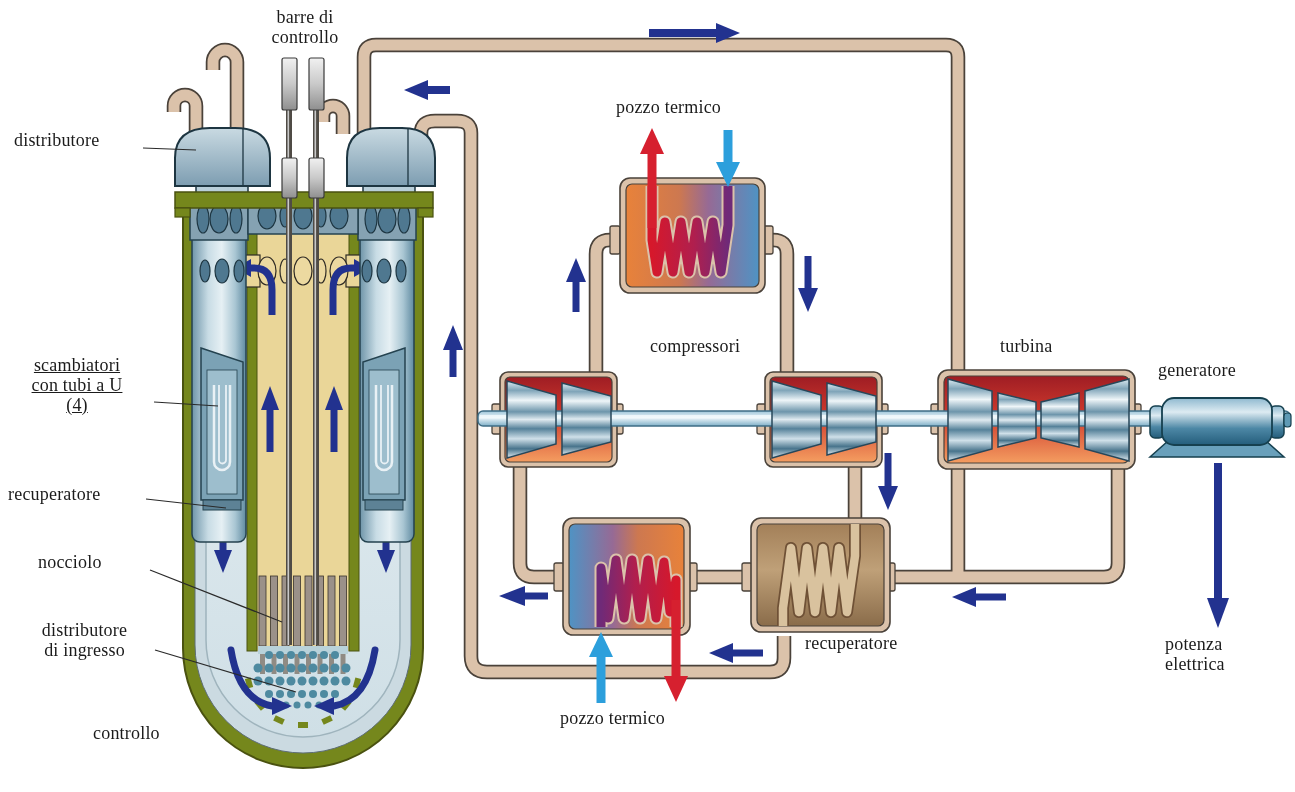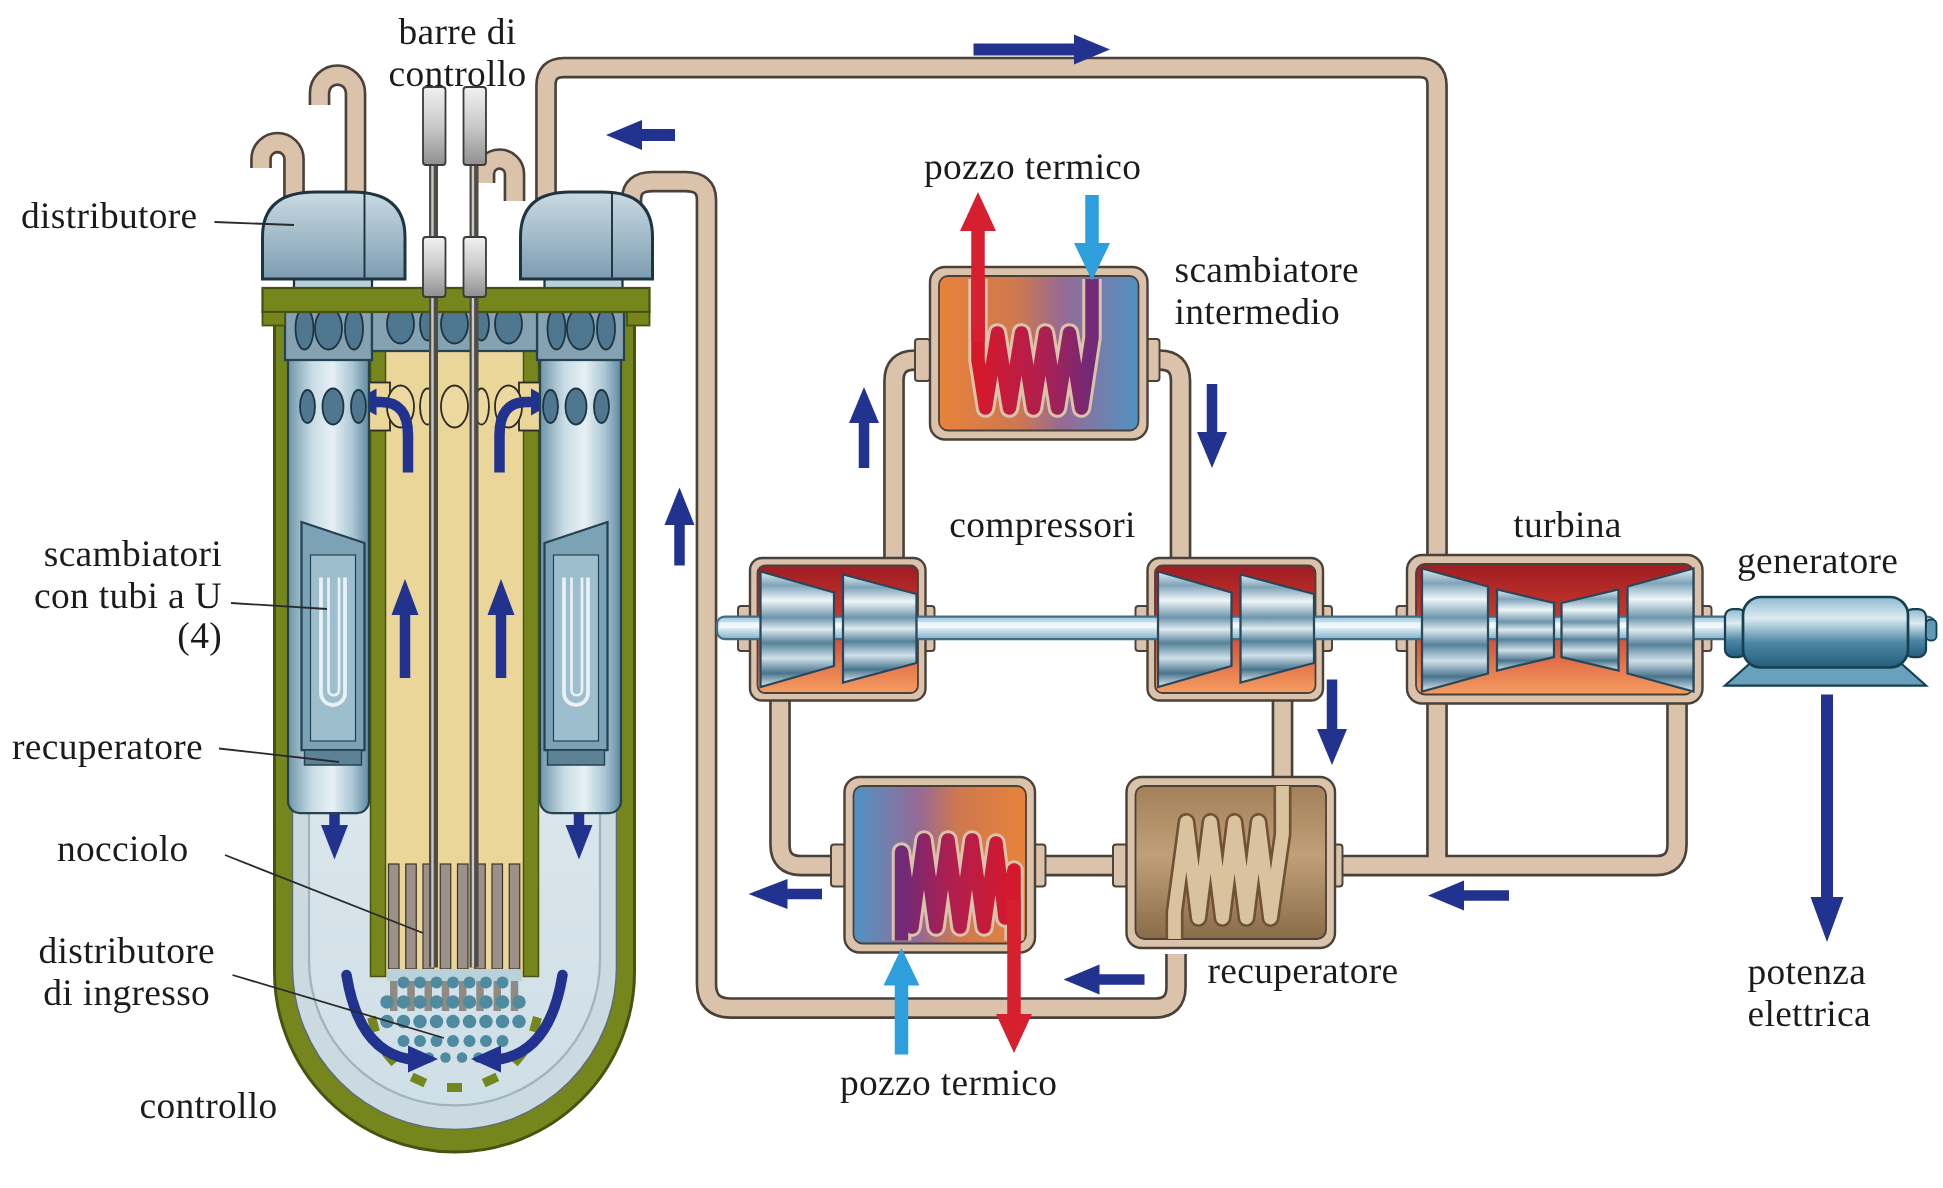--- a/index.html
+++ b/index.html
@@ -1,19 +1,19 @@
 <!DOCTYPE html>
 <html><head>
 <meta charset="utf-8">
 <style>
   html,body{margin:0;padding:0;background:#ffffff;}
   #canvas{position:relative;width:1295px;height:792px;background:#ffffff;overflow:hidden;
           font-family:"Liberation Serif", serif;}
   #gfx{position:absolute;left:0;top:0;}
-  .lbl{position:absolute;color:#1b1b1b;font-size:25px;line-height:1.1;
+  .lbl{position:absolute;color:#1b1b1b;font-size:18px;line-height:1.1;
        white-space:pre-line;letter-spacing:0.2px;}
 </style>
 </head>
 <body>
 
 <div id="canvas">
 
 <svg id="gfx" width="1295" height="792" viewBox="0 0 1295 792">
   <defs>
     <linearGradient id="gMetal" x1="0" y1="0" x2="0" y2="1">
@@ -442,32 +442,30 @@
     <line x1="154" y1="402" x2="218" y2="406"></line>
     <line x1="146" y1="499" x2="226" y2="508"></line>
     <line x1="150" y1="570" x2="282" y2="622"></line>
     <line x1="155" y1="650" x2="296" y2="692"></line>
   </g>
 </svg>
 
 <div class="lbl" style="left:245px;top:8px;width:120px;text-align:center;">barre di
 controllo</div>
 <div class="lbl" style="left:14px;top:131px;width:130px;">distributore</div>
-<div class="lbl" style="left:6px;top:356px;width:142px;text-align:right;">scambiatori
+<div class="lbl" style="left:6px;top:356px;width:142px;text-align:center;text-decoration:underline;">scambiatori
 con tubi a U
 (4)</div>
 <div class="lbl" style="left:8px;top:485px;width:136px;">recuperatore</div>
 <div class="lbl" style="left:38px;top:553px;width:100px;">nocciolo</div>
 <div class="lbl" style="left:12px;top:621px;width:145px;text-align:center;">distributore
 di ingresso</div>
 <div class="lbl" style="left:93px;top:724px;width:110px;">controllo</div>
 <div class="lbl" style="left:616px;top:98px;width:170px;">pozzo termico</div>
-<div class="lbl" style="left:783px;top:167px;width:150px;">scambiatore
-intermedio</div>
 <div class="lbl" style="left:620px;top:337px;width:150px;text-align:center;">compressori</div>
-<div class="lbl" style="left:1000px;top:337px;width:90px;text-align:center;">turbina</div>
+<div class="lbl" style="left:1000px;top:337px;width:90px;">turbina</div>
 <div class="lbl" style="left:1158px;top:361px;width:120px;">generatore</div>
 <div class="lbl" style="left:805px;top:634px;width:150px;">recuperatore</div>
 <div class="lbl" style="left:560px;top:709px;width:170px;">pozzo termico</div>
 <div class="lbl" style="left:1165px;top:635px;width:110px;text-align:left;">potenza
 elettrica</div>
 
 </div>
 
 </body></html>

